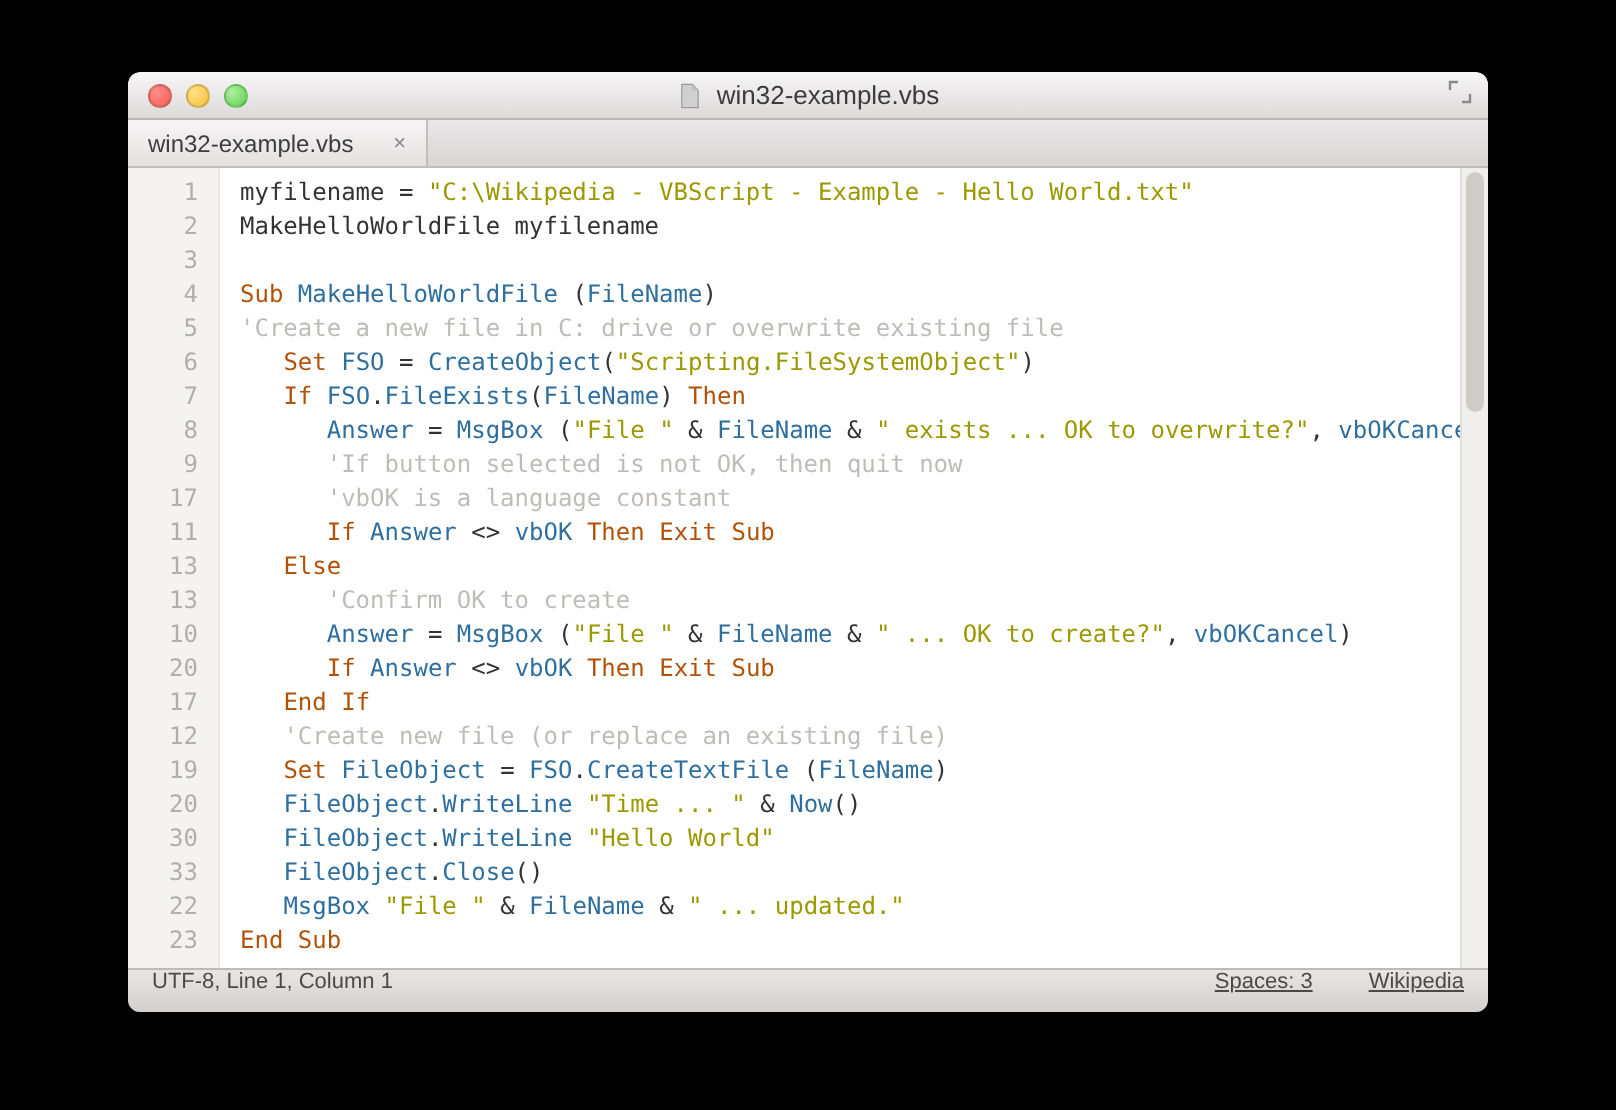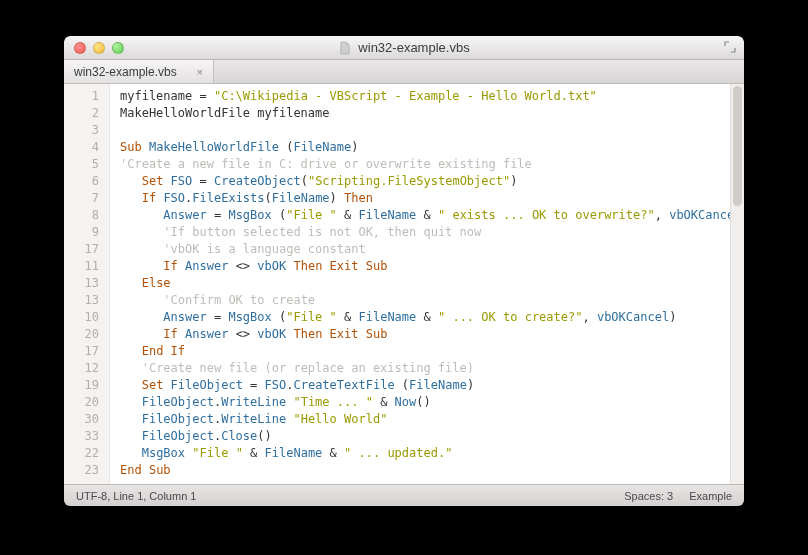--- a/index.html
+++ b/index.html
@@ -122,27 +122,26 @@
     top: 2px; left: 2px; right: 2px;
     height: 120px;
     background: #cfcbc7;
     border-radius: 7px;
   }
   .statusbar {
     height: 22px;
     background: linear-gradient(#e8e6e5, #d3d0cf);
     border-top: 1px solid #bdb9b7;
     display: flex;
-    align-items: center;
     justify-content: space-between;
     font-size: 11px;
     color: #4a4a4a;
     padding: 0 12px;
   }
-  .status-right { display: flex; gap: 16px; }
+  .status-right { display: flex; gap: 28px; text-decoration: underline; }
   
   .kw { color: #b15208; }
   .fn { color: #2f6f9f; }
   .str { color: #9a9a00; }
   .cmt { color: #bfbcb8; }
   .ident { color: #333; }
 </style>
 </head>
 <body>
 
@@ -204,17 +203,17 @@
     <div class="code" id="code"><div><span class="ident">myfilename</span><span class="ident"> = </span><span class="str">"C:\Wikipedia - VBScript - Example - Hello World.txt"</span></div><div><span class="ident">MakeHelloWorldFile myfilename</span></div><div>&nbsp;</div><div><span class="kw">Sub</span><span class="ident"> </span><span class="fn">MakeHelloWorldFile</span><span class="ident"> (</span><span class="fn">FileName</span><span class="ident">)</span></div><div><span class="cmt">'Create a new file in C: drive or overwrite existing file</span></div><div><span class="ident">   </span><span class="kw">Set</span><span class="ident"> </span><span class="fn">FSO</span><span class="ident"> = </span><span class="fn">CreateObject</span><span class="ident">(</span><span class="str">"Scripting.FileSystemObject"</span><span class="ident">)</span></div><div><span class="ident">   </span><span class="kw">If</span><span class="ident"> </span><span class="fn">FSO</span><span class="ident">.</span><span class="fn">FileExists</span><span class="ident">(</span><span class="fn">FileName</span><span class="ident">) </span><span class="kw">Then</span></div><div><span class="ident">      </span><span class="fn">Answer</span><span class="ident"> = </span><span class="fn">MsgBox</span><span class="ident"> (</span><span class="str">"File "</span><span class="ident"> &amp; </span><span class="fn">FileName</span><span class="ident"> &amp; </span><span class="str">" exists ... OK to overwrite?"</span><span class="ident">, </span><span class="fn">vbOKCancel</span></div><div><span class="ident">      </span><span class="cmt">'If button selected is not OK, then quit now</span></div><div><span class="ident">      </span><span class="cmt">'vbOK is a language constant</span></div><div><span class="ident">      </span><span class="kw">If</span><span class="ident"> </span><span class="fn">Answer</span><span class="ident"> &lt;&gt; </span><span class="fn">vbOK</span><span class="ident"> </span><span class="kw">Then</span><span class="ident"> </span><span class="kw">Exit</span><span class="ident"> </span><span class="kw">Sub</span></div><div><span class="ident">   </span><span class="kw">Else</span></div><div><span class="ident">      </span><span class="cmt">'Confirm OK to create</span></div><div><span class="ident">      </span><span class="fn">Answer</span><span class="ident"> = </span><span class="fn">MsgBox</span><span class="ident"> (</span><span class="str">"File "</span><span class="ident"> &amp; </span><span class="fn">FileName</span><span class="ident"> &amp; </span><span class="str">" ... OK to create?"</span><span class="ident">, </span><span class="fn">vbOKCancel</span><span class="ident">)</span></div><div><span class="ident">      </span><span class="kw">If</span><span class="ident"> </span><span class="fn">Answer</span><span class="ident"> &lt;&gt; </span><span class="fn">vbOK</span><span class="ident"> </span><span class="kw">Then</span><span class="ident"> </span><span class="kw">Exit</span><span class="ident"> </span><span class="kw">Sub</span></div><div><span class="ident">   </span><span class="kw">End</span><span class="ident"> </span><span class="kw">If</span></div><div><span class="ident">   </span><span class="cmt">'Create new file (or replace an existing file)</span></div><div><span class="ident">   </span><span class="kw">Set</span><span class="ident"> </span><span class="fn">FileObject</span><span class="ident"> = </span><span class="fn">FSO</span><span class="ident">.</span><span class="fn">CreateTextFile</span><span class="ident"> (</span><span class="fn">FileName</span><span class="ident">)</span></div><div><span class="ident">   </span><span class="fn">FileObject</span><span class="ident">.</span><span class="fn">WriteLine</span><span class="ident"> </span><span class="str">"Time ... "</span><span class="ident"> &amp; </span><span class="fn">Now</span><span class="ident">()</span></div><div><span class="ident">   </span><span class="fn">FileObject</span><span class="ident">.</span><span class="fn">WriteLine</span><span class="ident"> </span><span class="str">"Hello World"</span></div><div><span class="ident">   </span><span class="fn">FileObject</span><span class="ident">.</span><span class="fn">Close</span><span class="ident">()</span></div><div><span class="ident">   </span><span class="fn">MsgBox</span><span class="ident"> </span><span class="str">"File "</span><span class="ident"> &amp; </span><span class="fn">FileName</span><span class="ident"> &amp; </span><span class="str">" ... updated."</span></div><div><span class="kw">End</span><span class="ident"> </span><span class="kw">Sub</span></div></div>
     <div class="scrollbar">
       <div class="scroll-thumb"></div>
     </div>
   </div>
 
   <div class="statusbar">
     <span>UTF-8, Line 1, Column 1</span>
     <div class="status-right">
       <span>Spaces: 3</span>
-      <span>Example</span>
+      <span>Wikipedia</span>
     </div>
   </div>
 
 </div>
 
 </body></html>

